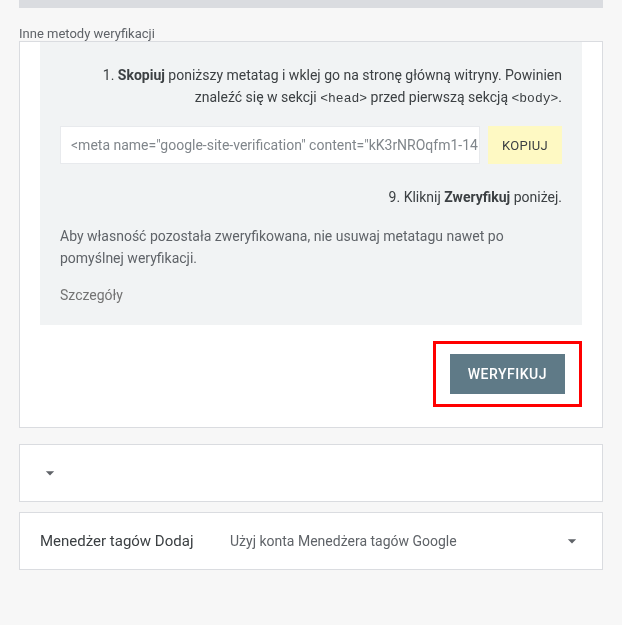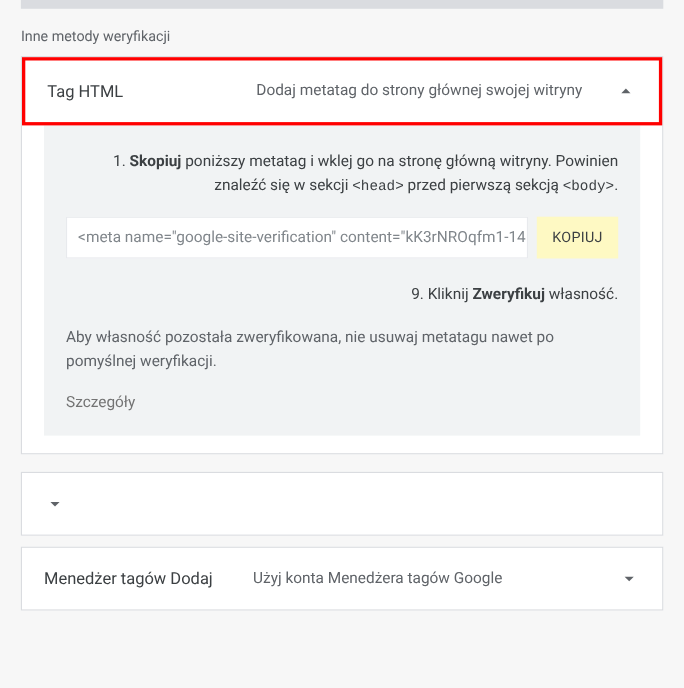--- a/index.html
+++ b/index.html
@@ -12,21 +12,21 @@
       padding: 0 1px;
     }
     .top-bar {
       height: 8px;
       background: #dadce0;
       margin: 0 18px 18px 18px;
     }
     .section-label {
       color: #5f6368;
       font-size: 13px;
-      margin: 0 0 10px 18px;
+      margin: 0 0 0 18px;
     }
     .card {
       background: #fff;
       border: 1px solid #dadce0;
       margin: 0 18px 10px 18px;
     }
     .acc-header {
       display: flex;
       align-items: center;
       padding: 18px 20px;
@@ -133,49 +133,45 @@
     .spacer { height: 6px; }
   </style>
 </head>
 <body>
 
 <div class="top-bar"></div>
 
 <div class="section-label">Inne metody weryfikacji</div>
 
 <div class="card">
-  <div class="acc-header highlight-red-header">
-    <div class="acc-title">Tag HTML</div>
-    <div class="acc-desc">Dodaj metatag do strony głównej swojej witryny</div>
-    <div class="chevron">
-      <svg viewBox="0 0 24 24">
-          <path fill="currentColor" d="M7 14l5-5 5 5z"></path>
-        </svg>
-    </div>
-  </div>
 
   <div class="panel">
     <p class="step">
       <span>1. </span><strong>Skopiuj</strong><span> poniższy metatag i wklej go na stronę główną witryny. Powinien znaleźć się w sekcji </span><span class="code-inline">&lt;head&gt;</span><span> przed pierwszą sekcją </span><span class="code-inline">&lt;body&gt;</span><span>.</span>
     </p>
 
     <div class="meta-row">
       <div class="meta-input">&lt;meta name="google-site-verification" content="kK3rNROqfm1-14</div>
       <button class="copy-btn">KOPIUJ</button>
     </div>
 
     <p class="step">
-      <span>9. Kliknij </span><strong>Zweryfikuj</strong><span> własność.</span>
+      <span>9. Kliknij </span><strong>Zweryfikuj</strong><span> poniżej.</span>
     </p>
 
     <p class="note">Aby własność pozostała zweryfikowana, nie usuwaj metatagu nawet po pomyślnej weryfikacji.</p>
 
     <a class="details-link">Szczegóły</a>
   </div>
 
+  <div class="verify-wrap">
+    <div class="verify-highlight">
+      <button class="verify-btn">WERYFIKUJ</button>
+    </div>
+  </div>
 </div>
 
 <div class="spacer"></div>
 
 <div class="card">
   <div class="acc-header">
     <div class="chevron">
       <svg viewBox="0 0 24 24">
           <path fill="currentColor" d="M7 10l5 5 5-5z"></path>
         </svg>

